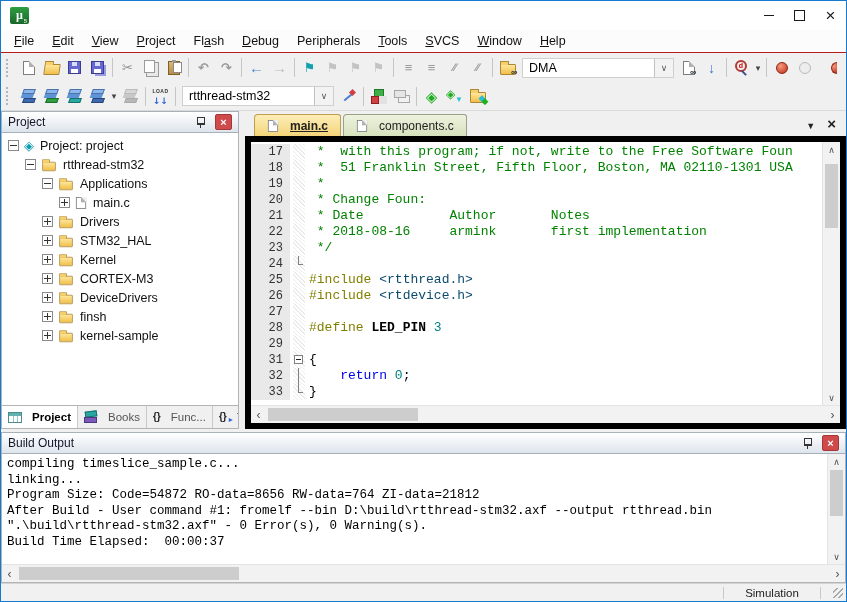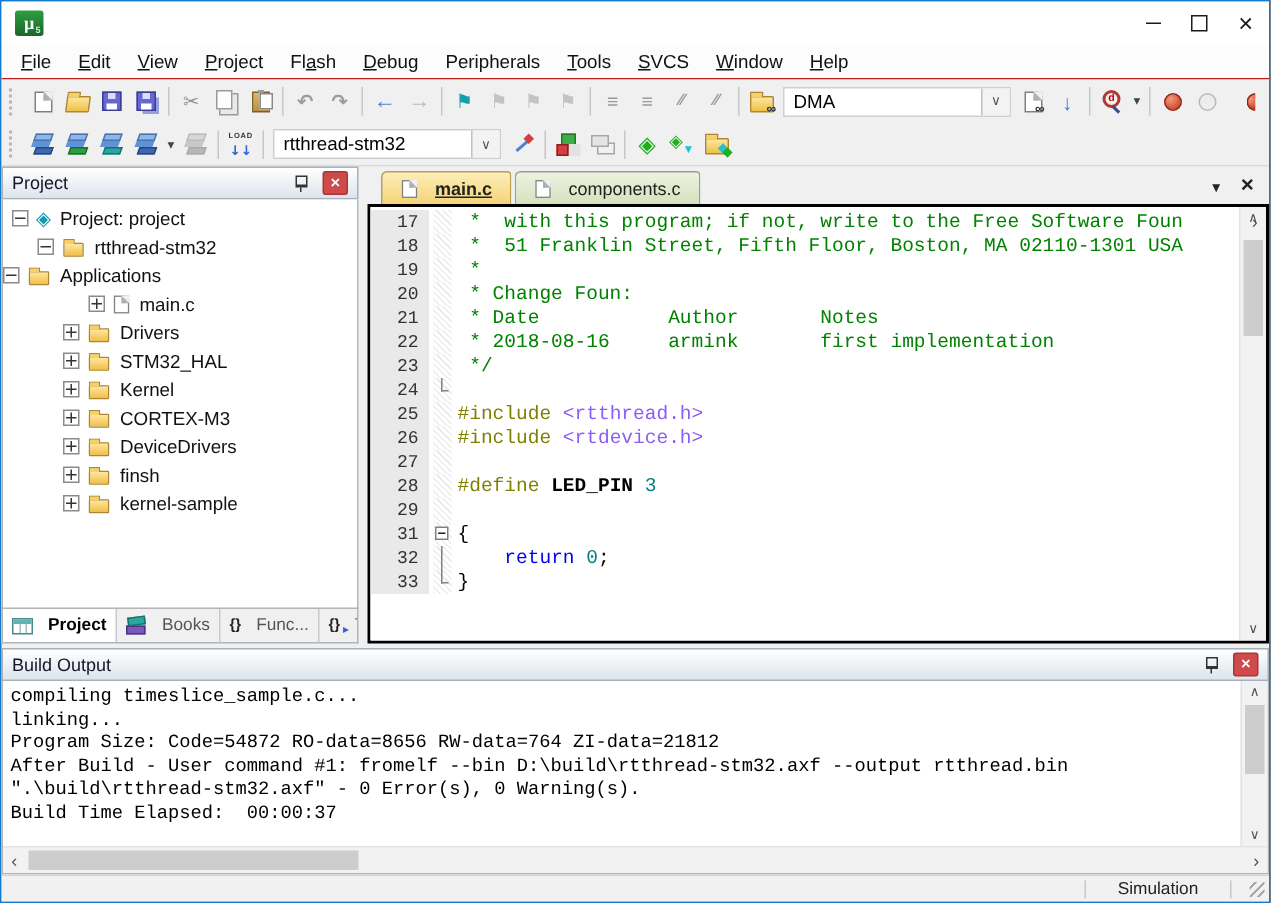--- a/index.html
+++ b/index.html
@@ -113,33 +113,33 @@
   
   .edit{flex:1;display:flex;flex-direction:column;min-width:0}
   .etabs{height:25px;display:flex;align-items:flex-end;padding-left:9px;flex:0 0 auto}
   .etab{height:21px;display:flex;align-items:center;gap:5px;padding:0 12px;font-size:12px;border:1px solid #9aa08a;
         border-bottom:none;border-radius:4px 3px 0 0;background:linear-gradient(#edf2df,#d6e2bd);color:#222;margin-right:2px}
   .etab.active{background:linear-gradient(#fdeeb8,#f3d478);border-color:#bd9d4e;font-weight:bold}
   .etab.active .etlbl{text-decoration:underline}
   .etabctrl{margin-left:auto;display:flex;align-items:center;gap:12px;padding-right:10px;align-self:center}
   .edd::before{content:"▼";font-size:9px;color:#222}
   .ecl::before{content:"×";font-size:15px;font-weight:bold;color:#222;line-height:1}
-  .eframe{flex:1;border:2px solid #000000;background:#fff;min-height:0;display:flex;flex-direction:row}
+  .eframe{flex:1;border:6px solid #000000;background:#fff;min-height:0;display:flex;flex-direction:column}
   .ebody{flex:1;display:flex;min-height:0}
   .codewrap{flex:1;overflow:hidden;background:#fff;padding-top:2px;min-width:0}
   .code-line{display:flex;height:16px;line-height:16px;font-family:"Liberation Mono","DejaVu Sans Mono",monospace;font-size:13px;white-space:pre}
   .ln{width:32px;flex:0 0 auto;background:#e9e9e9;color:#333;text-align:right;padding-right:7px;font-size:12px;border-right:3px solid #fff}
   .fold{width:12px;flex:0 0 auto;position:relative;background-image:repeating-linear-gradient(45deg,#ececec 0 1px,transparent 1px 3px)}
   .fold.open::before{content:"";position:absolute;left:1px;top:3px;width:9px;height:9px;border:1px solid #808080;background:#fff;box-sizing:border-box}
   .fold.open::after{content:"";position:absolute;left:3px;top:7px;width:5px;height:1px;background:#222}
   .fold.line::before{content:"";position:absolute;left:5px;top:0;bottom:0;width:1px;background:#808080}
   .fold.end::before{content:"";position:absolute;left:5px;top:0;height:9px;width:1px;background:#808080}
   .fold.end::after{content:"";position:absolute;left:5px;top:8px;width:5px;height:1px;background:#808080}
   .seg{flex:1;overflow:hidden;padding-left:4px}
-  .sg-c{color:#008200}.sg-d{color:#7f7f00}.sg-s{color:#8b5cf6}.sg-k{color:#0000f0}.sg-n2{color:#008080}.sg-m{font-weight:bold}
+  .sg-c{color:#008200}.sg-d{color:#7f7f00}.sg-s{color:#0c4a6e}.sg-k{color:#0000f0}.sg-n2{color:#008080}.sg-m{font-weight:bold}
   
   .vscroll{width:17px;background:#f2f2f2;border-left:1px solid #e3e3e3;position:relative;flex:0 0 auto}
   .hscroll{height:17px;background:#f2f2f2;border-top:1px solid #e3e3e3;position:relative;flex:0 0 auto}
   .sar{position:absolute;display:flex;align-items:center;justify-content:center;color:#505050}
   .sup{top:0;left:0;right:0;height:15px;font-size:9px}.sup::before{content:"∧"}
   .sdn{bottom:0;left:0;right:0;height:15px;font-size:9px}.sdn::before{content:"∨"}
   .sl{left:0;top:0;bottom:0;width:15px;font-size:12px}.sl::before{content:"‹"}
   .sr{right:0;top:0;bottom:0;width:15px;font-size:12px}.sr::before{content:"›"}
   .vthumb{position:absolute;left:2px;right:2px;background:#cdcdcd}
   .hthumb{position:absolute;top:2px;bottom:2px;background:#cdcdcd}
@@ -350,21 +350,21 @@
             </span>
             <span class="tlbl">Project: project</span>
           </div>
           <div class="trow" style="padding-left: 23px;">
             <span class="exp"></span>
             <span class="tico">
               <span class="glyph g-folder g-sm"></span>
             </span>
             <span class="tlbl">rtthread-stm32</span>
           </div>
-          <div class="trow" style="">
+          <div class="trow" style="padding-left: 40px;">
             <span class="exp"></span>
             <span class="tico">
               <span class="glyph g-folder g-sm g-open"></span>
             </span>
             <span class="tlbl">Applications</span>
           </div>
           <div class="trow" style="padding-left: 57px;">
             <span class="exp plus"></span>
             <span class="tico">
               <span class="glyph g-page g-sm"></span>

